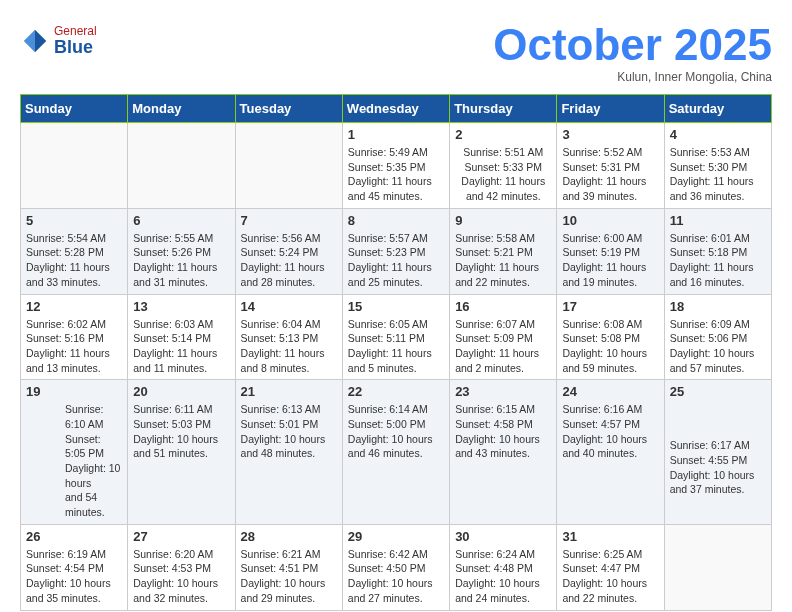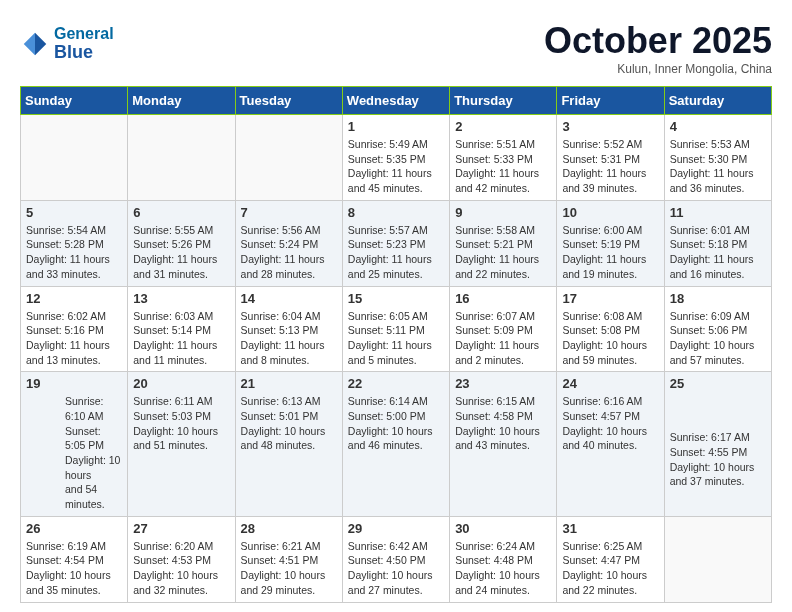--- a/index.html
+++ b/index.html
@@ -20,41 +20,41 @@
       display: flex;
       align-items: center;
       margin-top: 5px;
     }
     .logo-text {
       display: flex;
       flex-direction: column;
       line-height: 1.1;
     }
     .logo-general {
-      font-size: 16px;
-      font-weight: bold;
-      color: #0369a1;
+      font-size: 12px;
+      font-weight: normal;
+      color: #b91c1c;
     }
     .logo-blue {
       font-size: 18px;
       font-weight: bold;
       color: #1a56a0;
     }
     .logo-icon {
       width: 30px;
       height: 30px;
       margin-right: 4px;
     }
     .title-section {
       text-align: right;
     }
     .cal-title {
-      font-size: 36px;
+      font-size: 44px;
       font-weight: bold;
-      color: #0f172a;
+      color: #3b82f6;
       text-align: right;
     }
     .cal-subtitle {
       font-size: 12px;
       color: #555;
     }
     .calendar {
       width: 100%;
       border-collapse: collapse;
       border: 1px solid #ccc;
@@ -135,21 +135,21 @@
         <td class="empty"></td>
         <td>
           <div class="day-num">1</div>
           <div class="day-info" style="white-space: pre-line;">Sunrise: 5:49 AM
 Sunset: 5:35 PM
 Daylight: 11 hours
 and 45 minutes.</div>
         </td>
         <td>
           <div class="day-num">2</div>
-          <div class="day-info" style="white-space: pre-line;">Sunrise: 5:51 AM
+          <div class="day-info" style="white-space: pre-line; text-align: center;">Sunrise: 5:51 AM
 Sunset: 5:33 PM
 Daylight: 11 hours
 and 42 minutes.</div>
         </td>
         <td>
           <div class="day-num">3</div>
           <div class="day-info" style="white-space: pre-line;">Sunrise: 5:52 AM
 Sunset: 5:31 PM
 Daylight: 11 hours
 and 39 minutes.</div>

